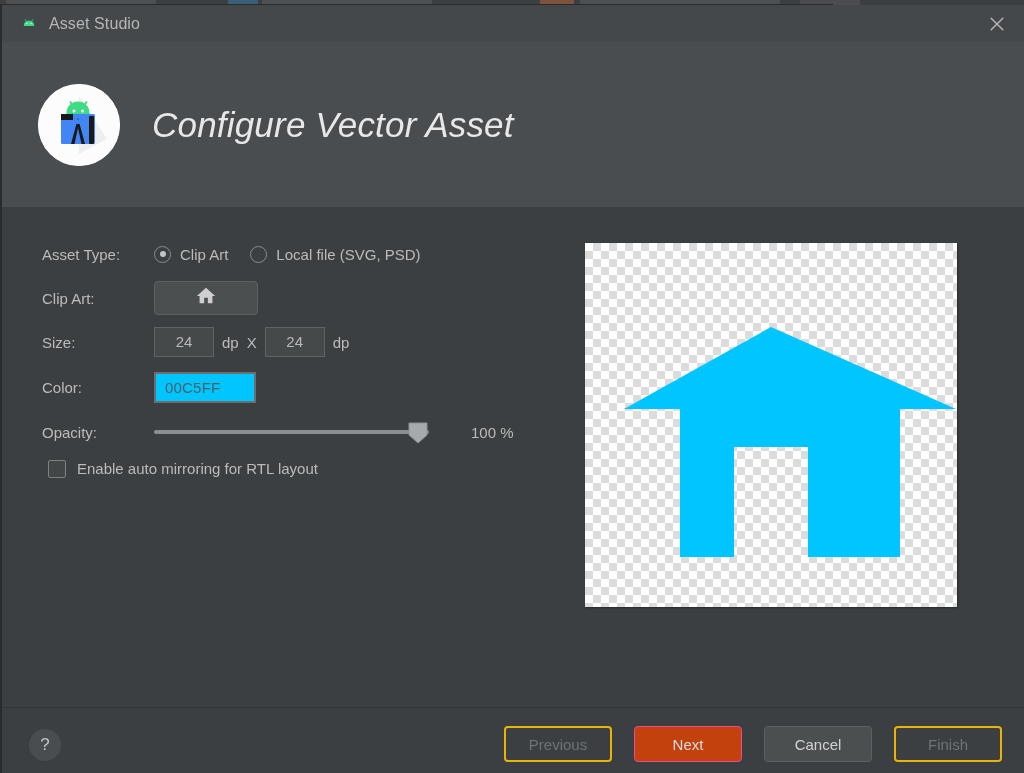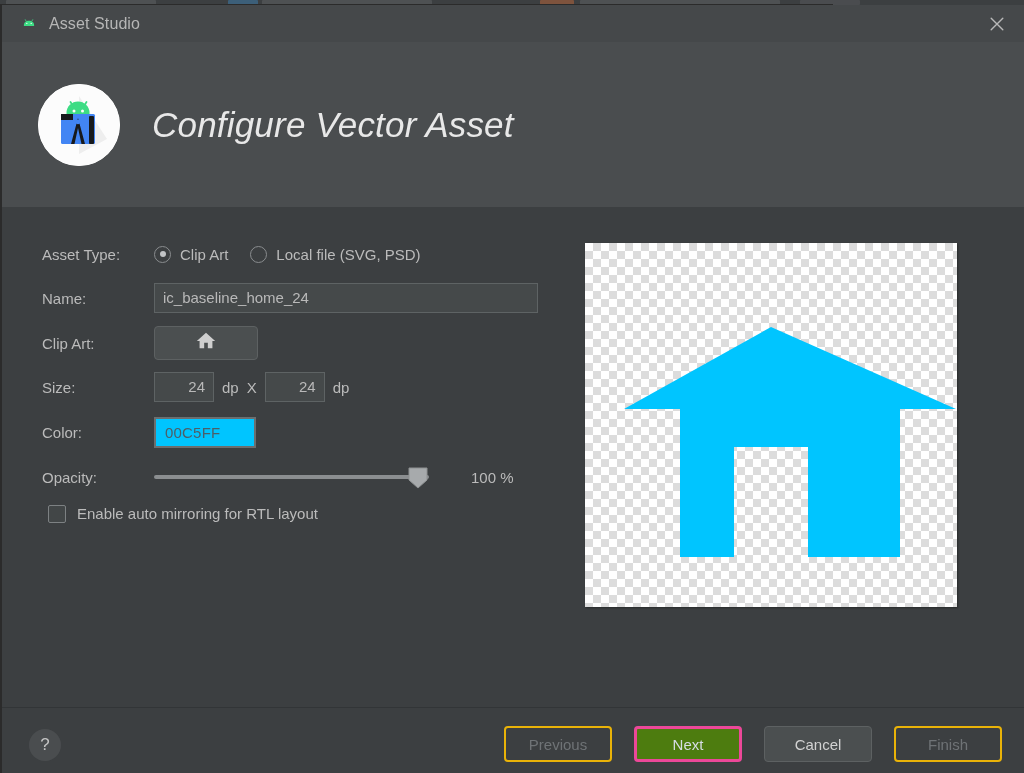--- a/index.html
+++ b/index.html
@@ -177,21 +177,21 @@
     color: #b9b9b9;
     font-family: "Liberation Sans", sans-serif;
     font-size: 15px;
     padding: 0 8px;
     height: 30px;
     line-height: 30px;
     box-sizing: border-box;
     outline: none;
   }
   .name-field { width: 384px; }
-  .size-field { width: 60px; text-align: right; }
+  .size-field { width: 60px; text-align: center; }
 
   .unit {
     color: #bbbbbb;
     font-size: 15px;
     margin: 0 6px 0 8px;
   }
   .times {
     color: #bbbbbb;
     font-size: 15px;
     margin: 0 8px 0 2px;
@@ -338,22 +338,22 @@
     box-sizing: border-box;
     cursor: pointer;
     padding: 0 14px;
   }
   .btn.normal {
     background: #4b4f50;
     border: 1px solid #5d6162;
     color: #d2d2d2;
   }
   .btn.primary {
-    background: #4d7c0f;
-    border: 3px solid #ec4899;
+    background: #c2410c;
+    border: 1px solid #ec4899;
     color: #d6dde4;
   }
   .btn.disabled {
     background: #3c3f41;
     border: 2px solid #eab308;
     color: #6f7376;
     cursor: default;
   }
 </style>
 </head>
@@ -418,24 +418,20 @@
             <span class="radio-dot on"></span>
             <span class="radio-label">Clip Art</span>
           </div>
           <div class="radio-opt">
             <span class="radio-dot"></span>
             <span class="radio-label">Local file (SVG, PSD)</span>
           </div>
         </div>
       </div>
 
-      <div class="row row-name">
-        <span class="lbl">Name:</span>
-        <input class="textfield name-field" type="text" value="ic_baseline_home_24" style="">
-      </div>
 
       <div class="row row-clipart">
         <span class="lbl">Clip Art:</span>
         <div class="clipart-btn">
           <span>
             <svg width="22" height="22" viewBox="0 0 24 24">
               <path fill="#cfcfcf" d="M10 20v-6h4v6h5v-8h3L12 3 2 12h3v8z"></path>
             </svg>
           </span>
         </div>

